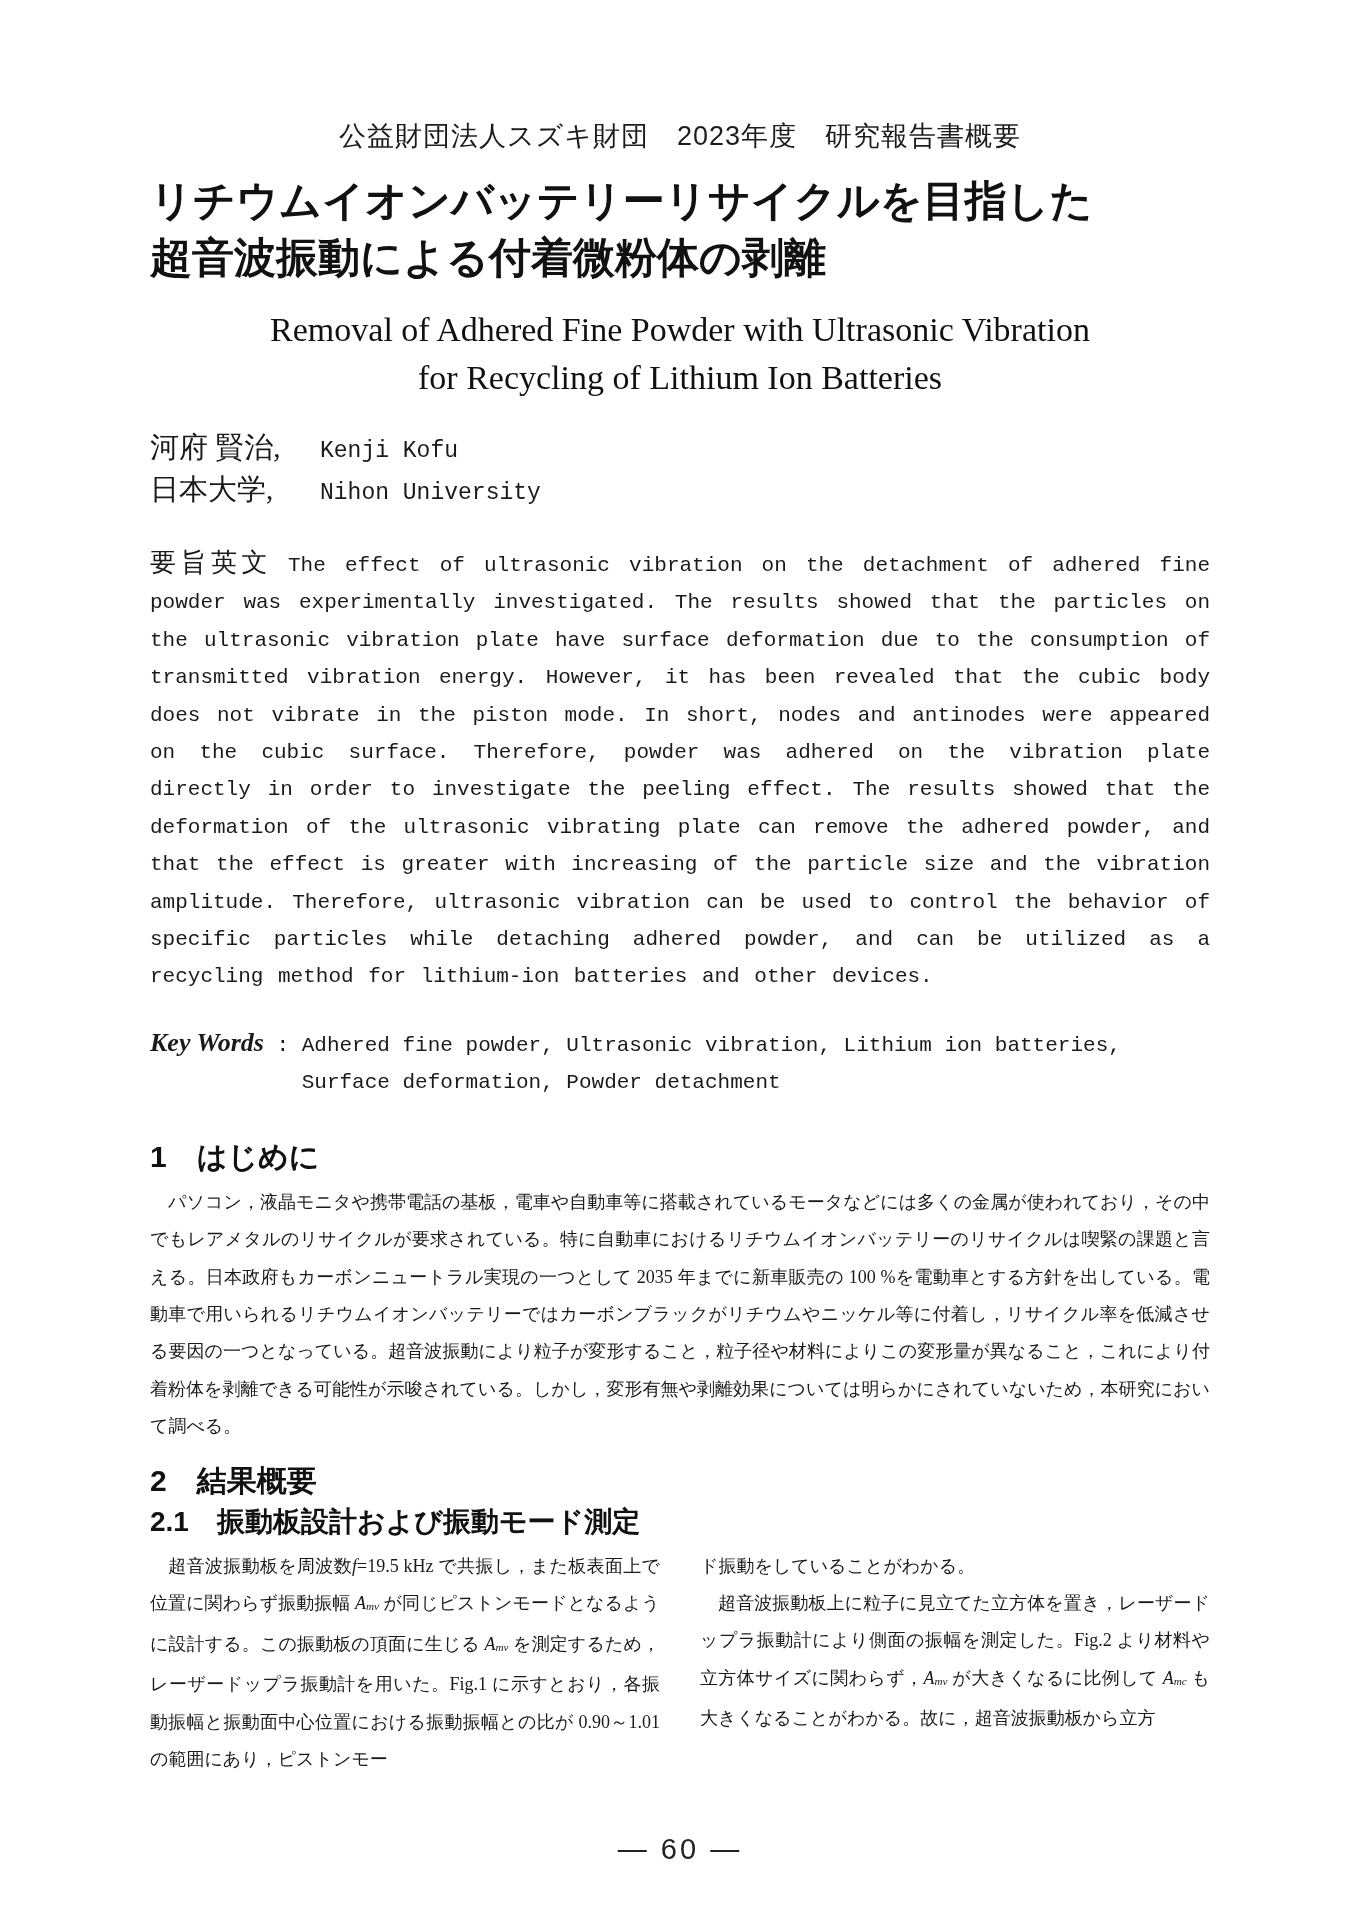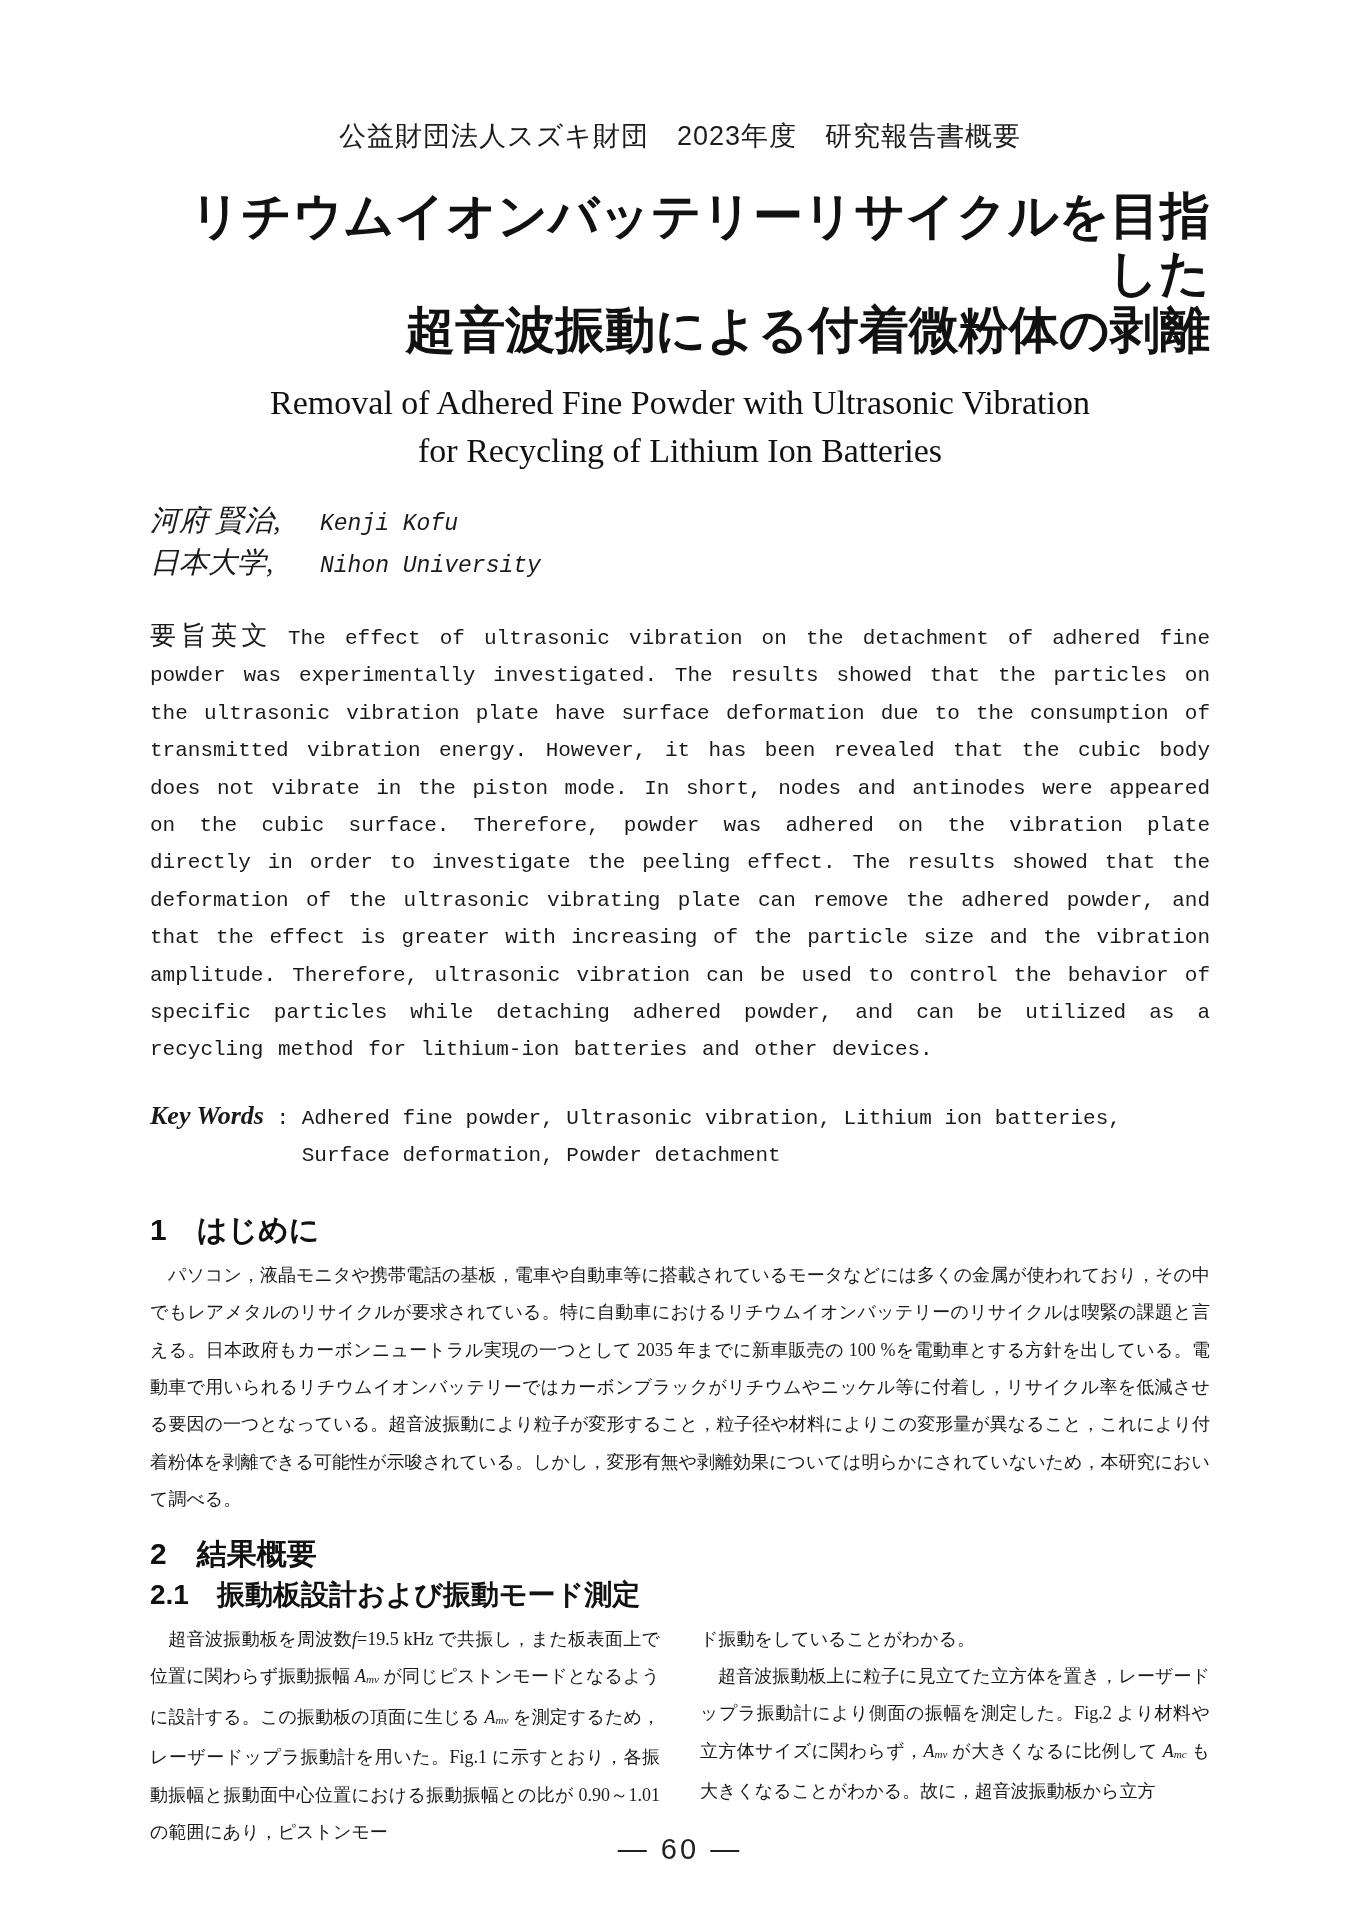--- a/index.html
+++ b/index.html
@@ -12,33 +12,33 @@
   }
   .page { position:absolute; left:150px; top:0; width:1060px; height:1909px; }
 
   .header-line {
     padding-top:118px; text-align:center;
     font-family:"Liberation Sans","DejaVu Sans",sans-serif;
     font-size:27px; letter-spacing:1px; color:#1c1c1c;
   }
 
   .jp-title {
-    margin-top:34px; text-align:right;
+    margin-top:18px; text-align:left;
     font-family:"Liberation Sans","DejaVu Sans",sans-serif;
-    font-weight:700; font-size:50px; line-height:57px; color:#111;
+    font-weight:700; font-size:42px; line-height:57px; color:#111;
   }
 
   .en-title {
     margin-top:20px; text-align:center;
     font-family:"Liberation Serif","DejaVu Serif",serif;
     font-weight:400; font-size:34px; line-height:48px; color:#111;
   }
 
   .authors { margin-top:26px; }
-  .author-row { display:flex; align-items:baseline; line-height:38px;font-style:italic; }
+  .author-row { display:flex; align-items:baseline; line-height:38px; }
   .author-row .jp {
     font-family:"Liberation Serif","DejaVu Serif",serif;
     font-size:29px; min-width:170px;
   }
   .author-row .en {
     font-family:"Liberation Mono","DejaVu Sans Mono",monospace;
     font-size:23px;
   }
 
   .abstract {

